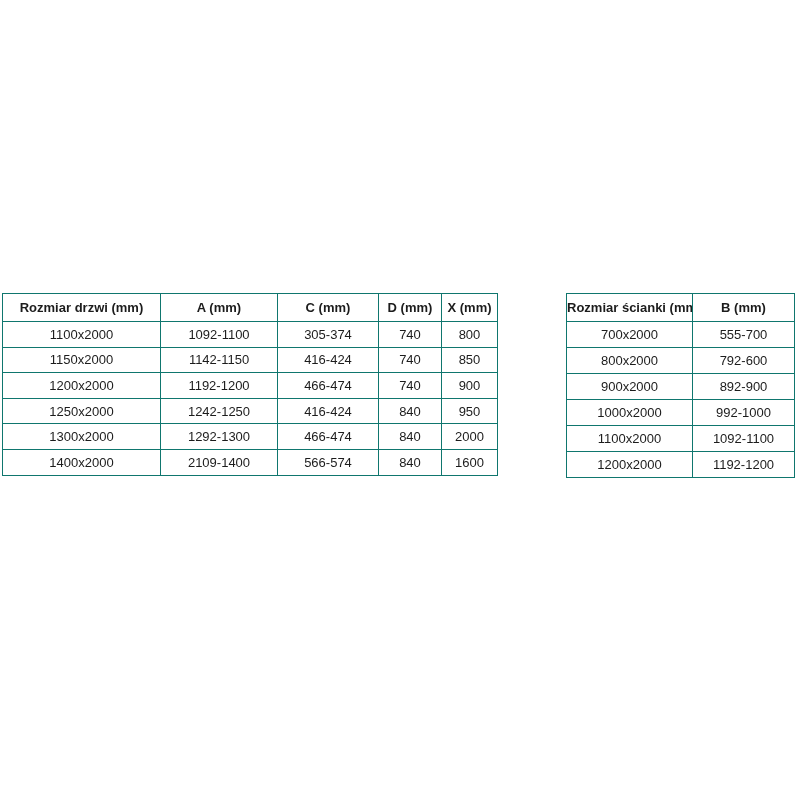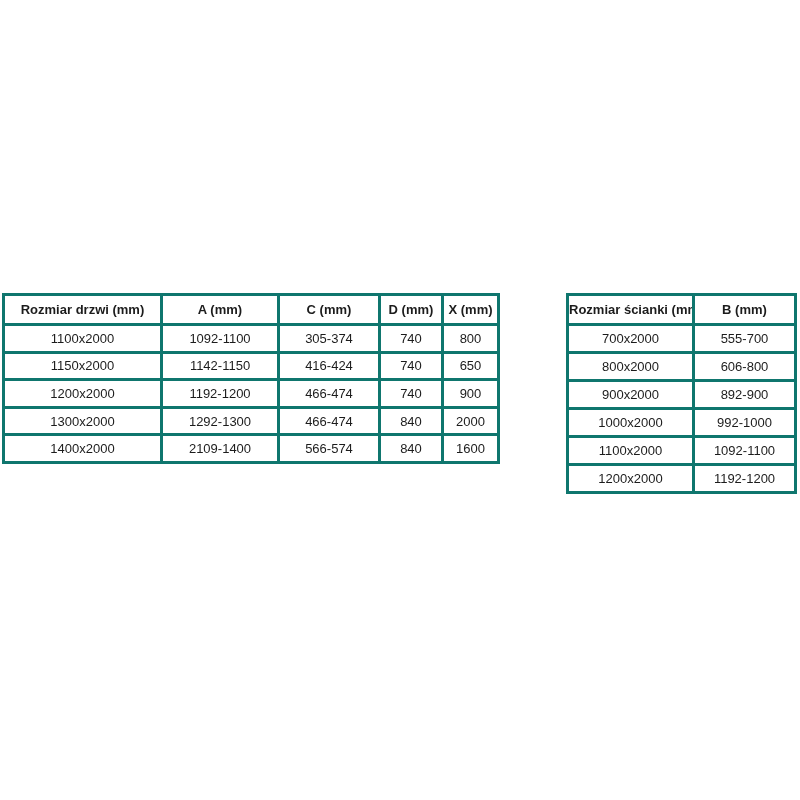--- a/index.html
+++ b/index.html
@@ -14,21 +14,21 @@
     font-family: "Liberation Sans", sans-serif;
     color: #1c1c1c;
   }
   .spec-table {
     position: absolute;
     border-collapse: collapse;
     table-layout: fixed;
     background: #ffffff;
   }
   .spec-table th, .spec-table td {
-    border: 3px solid #0f766e;
+    border: 1px solid #0f766e;
     text-align: center;
     vertical-align: middle;
     font-size: 13px;
     padding: 0;
     overflow: hidden;
     white-space: nowrap;
   }
   .spec-table th {
     font-weight: bold;
     height: 27px;
@@ -76,28 +76,35 @@
         <td>1092-1100</td>
         <td>305-374</td>
         <td>740</td>
         <td>800</td>
       </tr>
       <tr>
         <td>1150x2000</td>
         <td>1142-1150</td>
         <td>416-424</td>
         <td>740</td>
-        <td>650</td>
+        <td>850</td>
       </tr>
       <tr>
         <td>1200x2000</td>
         <td>1192-1200</td>
         <td>466-474</td>
         <td>740</td>
         <td>900</td>
+      </tr>
+      <tr>
+        <td>1250x2000</td>
+        <td>1242-1250</td>
+        <td>416-424</td>
+        <td>840</td>
+        <td>950</td>
       </tr>
       <tr>
         <td>1300x2000</td>
         <td>1292-1300</td>
         <td>466-474</td>
         <td>840</td>
         <td>2000</td>
       </tr>
       <tr>
         <td>1400x2000</td>
@@ -120,21 +127,21 @@
         <th>B (mm)</th>
       </tr>
     </thead>
   <tbody>
       <tr>
         <td>700x2000</td>
         <td>555-700</td>
       </tr>
       <tr>
         <td>800x2000</td>
-        <td>606-800</td>
+        <td>792-600</td>
       </tr>
       <tr>
         <td>900x2000</td>
         <td>892-900</td>
       </tr>
       <tr>
         <td>1000x2000</td>
         <td>992-1000</td>
       </tr>
       <tr>

